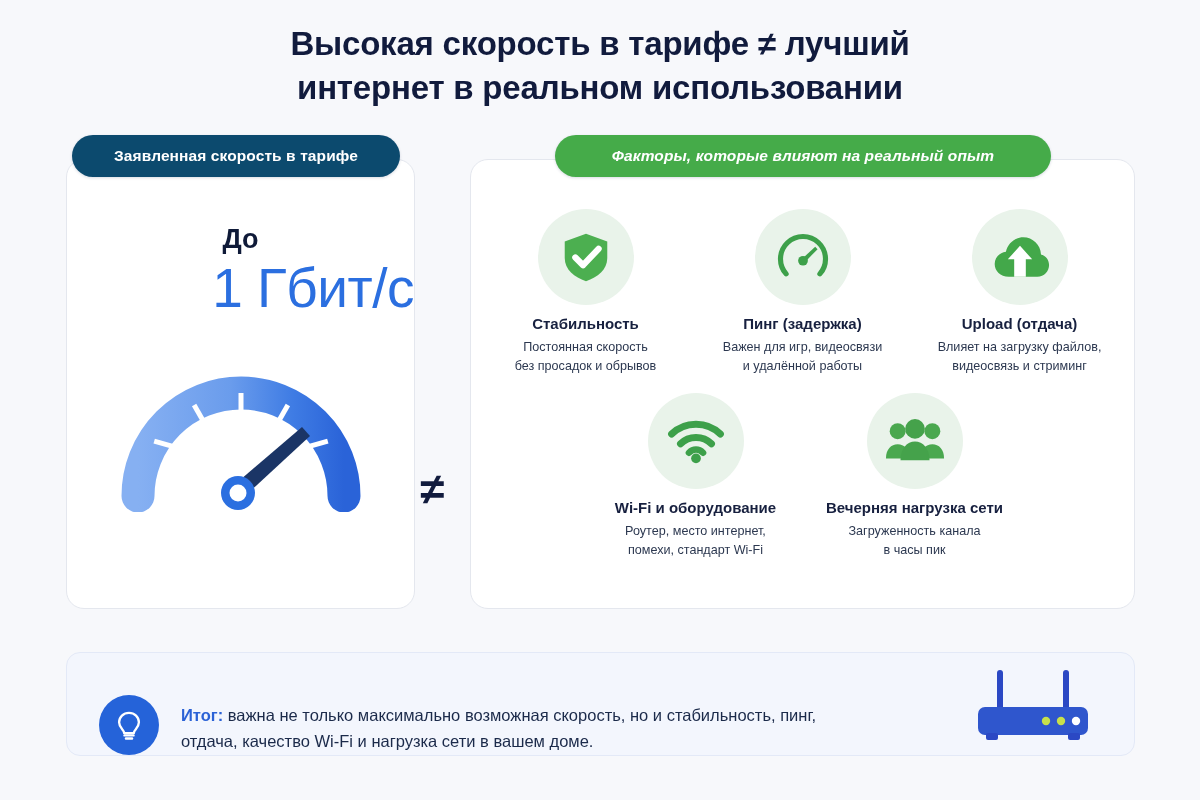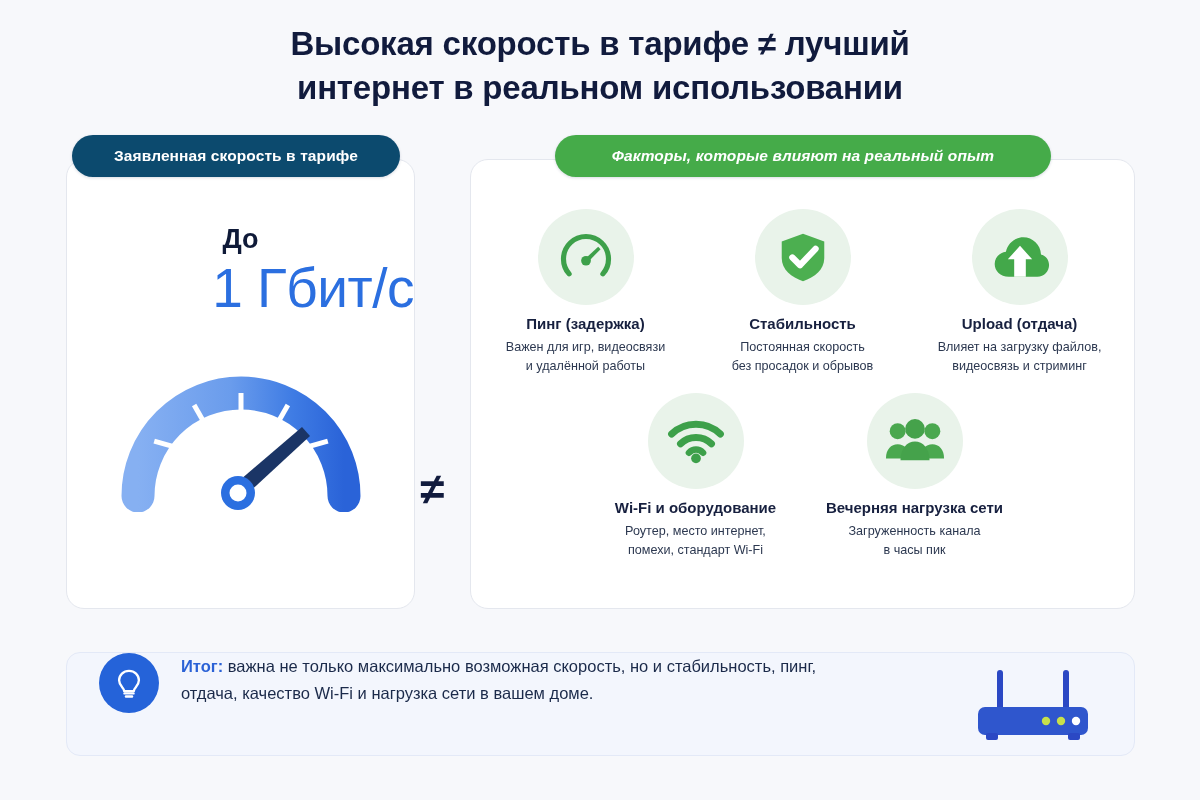--- a/index.html
+++ b/index.html
@@ -153,21 +153,21 @@
     position: absolute;
     left: 66px;
     top: 652px;
     width: 1069px;
     height: 104px;
     background: #f3f6fd;
     border: 1.5px solid #e3e9f7;
     border-radius: 14px;
     box-sizing: border-box;
     display: flex;
-    align-items: flex-start;
+    align-items: flex-end;
   }
   .bulb-circle {
     width: 60px;
     height: 60px;
     margin-left: 32px;
     margin-right: 22px;
     flex: 0 0 auto;
     border-radius: 50%;
     background: #2563d9;
     display: flex;
@@ -241,44 +241,44 @@
 
   <div class="neq">≠</div>
 
   <div class="card card-right"></div>
   <div class="badge badge-green">Факторы, которые влияют на реальный опыт</div>
 
   <div class="factors-row row-top">
 
     <div class="factor">
       <div class="factor-icon">
+        <svg viewBox="0 0 60 60" width="58" height="58" aria-hidden="true">
+          <path d="M30 6 L52 14 V31 C52 43 42 51 30 55 C18 51 8 43 8 31 V14 Z" fill="#4CAF50"></path>
+          <path d="M19 30.5 L27 38.5 L43 21.5" fill="none" stroke="#ffffff" stroke-width="6.5" stroke-linecap="round" stroke-linejoin="round"></path>
+        </svg>
+      </div>
+      <div class="factor-title">Стабильность</div>
+      <div class="factor-desc">
+        <div>Постоянная скорость</div>
+        <div>без просадок и обрывов</div>
+      </div>
+    </div>
+
+    <div class="factor">
+      <div class="factor-icon">
         <svg viewBox="0 0 64 64" width="60" height="60" aria-hidden="true">
           <path d="M14 50 A 24 24 0 1 1 50 50" fill="none" stroke="#3da04a" stroke-width="5.5" stroke-linecap="round"></path>
           <path d="M31 34 L45 21 L47.5 23.6 L34.2 37.3 Z" fill="#3da04a"></path>
           <circle cx="32" cy="36" r="5.2" fill="#3da04a"></circle>
         </svg>
       </div>
       <div class="factor-title">Пинг (задержка)</div>
       <div class="factor-desc">
         <div>Важен для игр, видеосвязи</div>
         <div>и удалённой работы</div>
-      </div>
-    </div>
-
-    <div class="factor">
-      <div class="factor-icon">
-        <svg viewBox="0 0 60 60" width="58" height="58" aria-hidden="true">
-          <path d="M30 6 L52 14 V31 C52 43 42 51 30 55 C18 51 8 43 8 31 V14 Z" fill="#4CAF50"></path>
-          <path d="M19 30.5 L27 38.5 L43 21.5" fill="none" stroke="#ffffff" stroke-width="6.5" stroke-linecap="round" stroke-linejoin="round"></path>
-        </svg>
-      </div>
-      <div class="factor-title">Стабильность</div>
-      <div class="factor-desc">
-        <div>Постоянная скорость</div>
-        <div>без просадок и обрывов</div>
       </div>
     </div>
 
     <div class="factor">
       <div class="factor-icon">
         <svg viewBox="0 0 64 54" width="60" height="52" aria-hidden="true">
           <path d="M20 48 C11 48 5 42 5 34.5 C5 27.6 10.3 22 17 21.3 C18.8 12.6 26.4 6 35.5 6
                    C45.6 6 53.9 14 54.4 24.2 C59.5 25.6 63 30 63 35.4 C63 42 57.7 48 50.5 48 Z" fill="#43a84a"></path>
           <path d="M32 15 L45 29.5 H38.2 V48 H25.8 V29.5 H19 Z" fill="#ffffff"></path>
         </svg>

